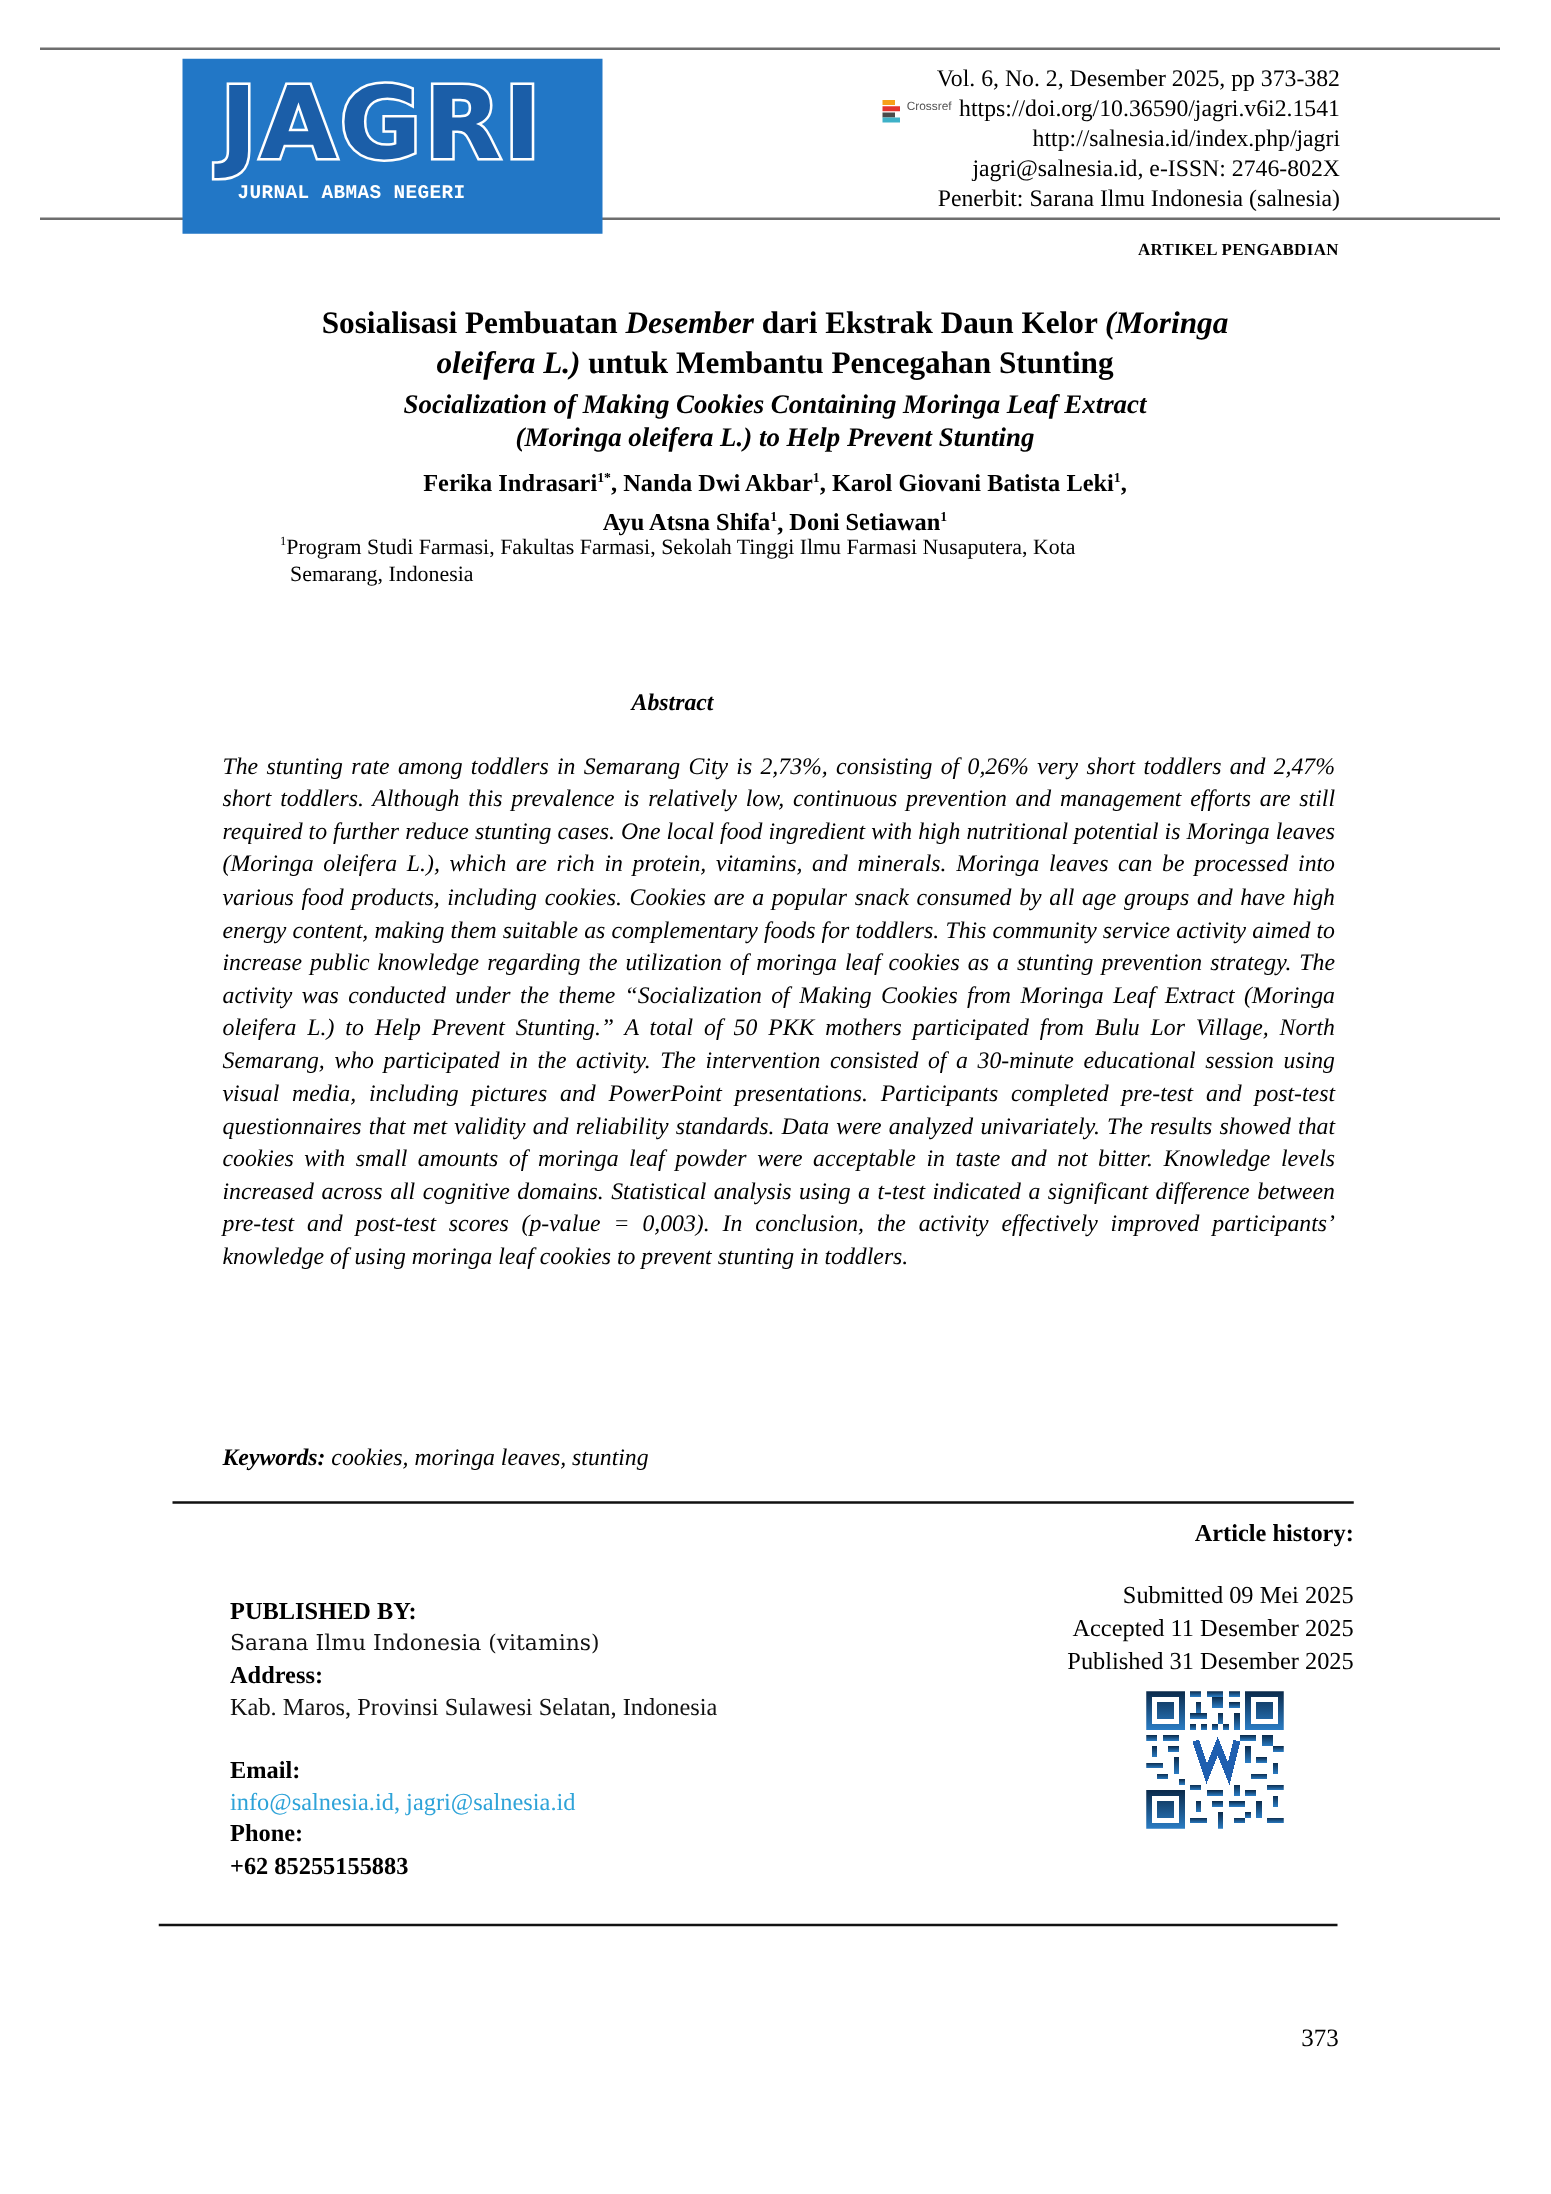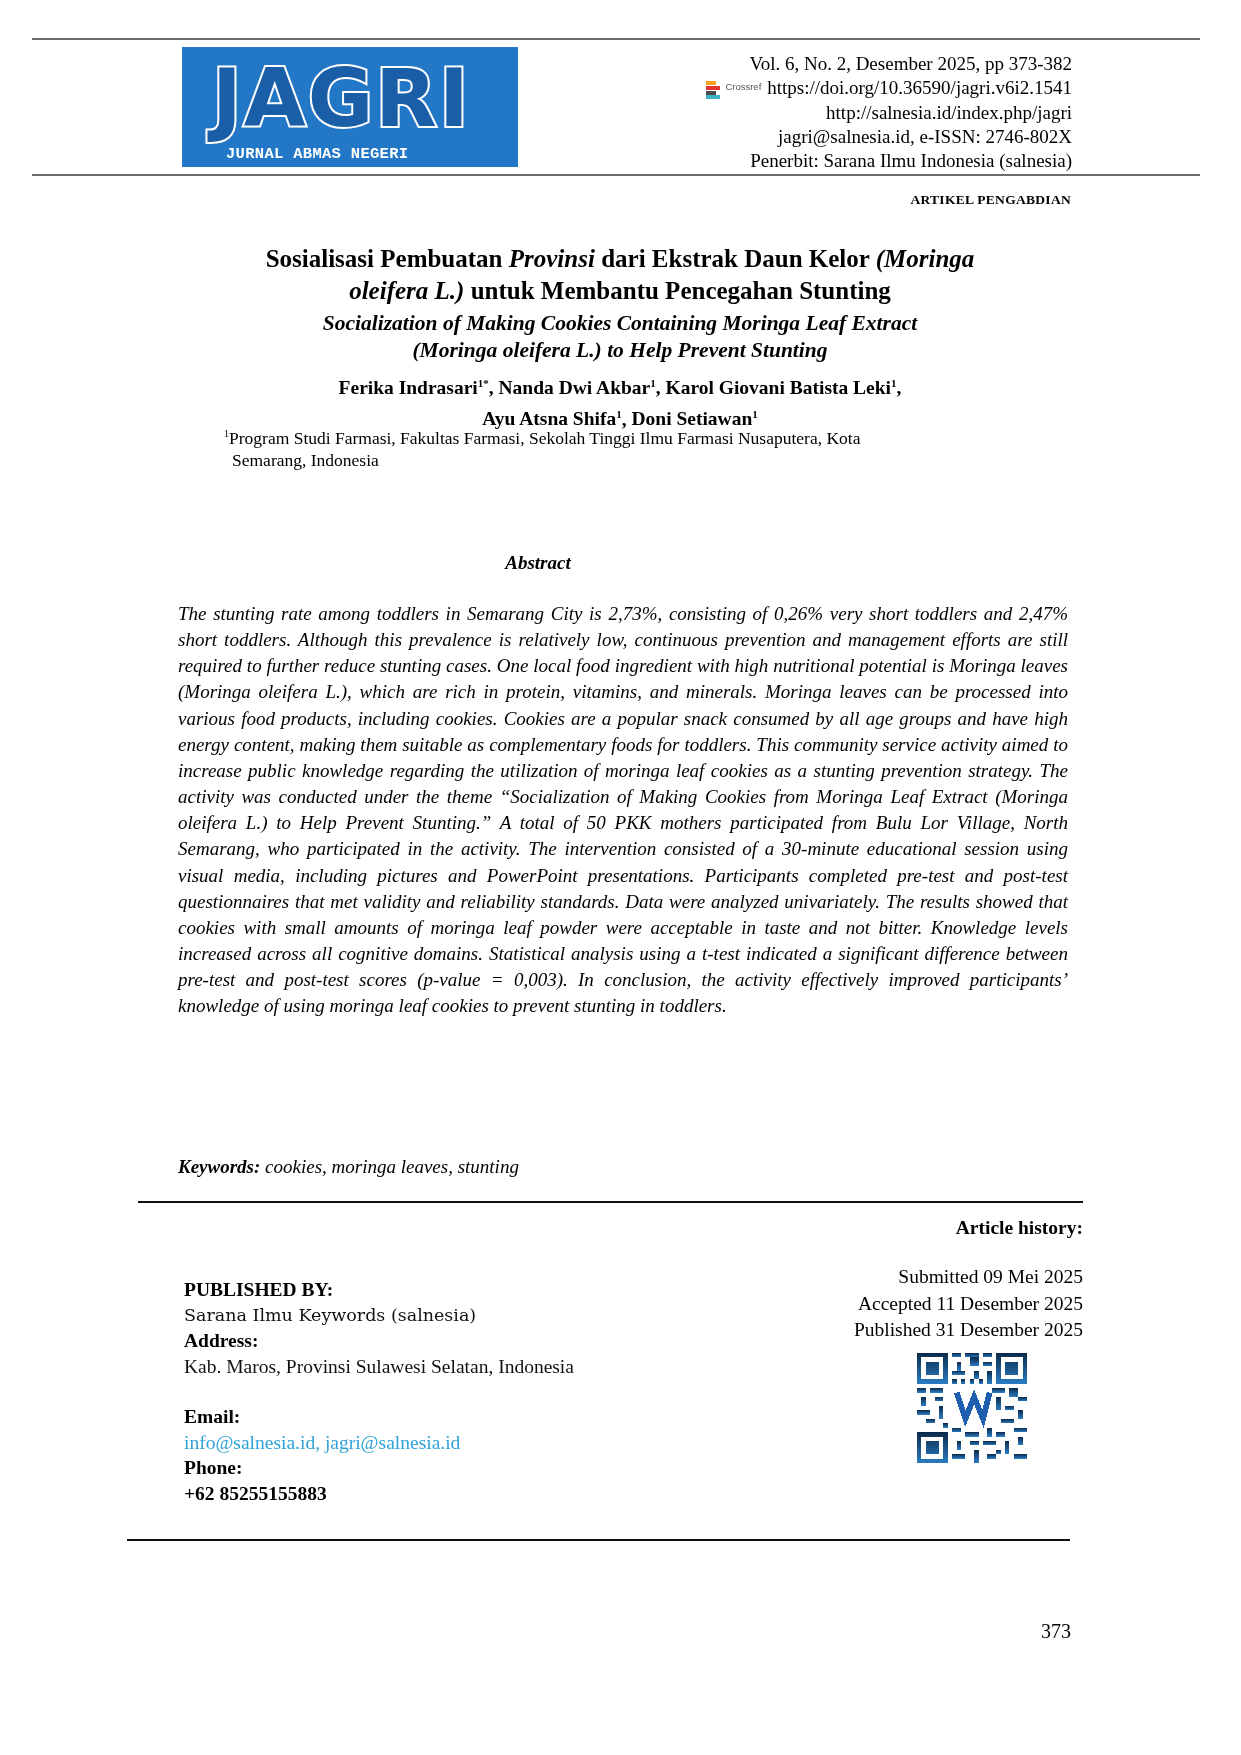--- a/index.html
+++ b/index.html
@@ -2,21 +2,21 @@
 <html><head>
 <meta charset="utf-8">
 <style>
   html, body { margin: 0; padding: 0; background: #ffffff; }
   body { width: 1241px; height: 1755px; position: relative; overflow: hidden; color: #000; font-family: "Liberation Serif", serif; }
 
   .hr { position: absolute; background: #6e6e6e; }
   .hr-dark { position: absolute; background: #111; }
 
   
-  .logo { position: absolute; left: 146px; top: 47px; width: 336px; height: 120px; background: #2277c6; overflow: hidden; margin-left: 36px; }
+  .logo { position: absolute; left: 146px; top: 47px; width: 336px; height: 140px; background: #2277c6; overflow: hidden; }
   .logo-main { position: absolute; left: 30px; top: 12px; font-family: "DejaVu Sans", sans-serif; font-weight: bold; font-size: 80px; letter-spacing: 2px; color: #1b5ea8;
     -webkit-text-stroke: 4px #ffffff; paint-order: stroke fill; line-height: 1; }
   .logo-sub { position: absolute; left: 44px; top: 98px; font-family: Liberation Mono, monospace; font-weight: bold; font-size: 15.5px; color: #ffffff; letter-spacing: 0.3px; }
 
   
   .meta { position: absolute; right: 169px; top: 52px; text-align: right; font-size: 19px; line-height: 23.7px; }
   .meta .line { white-space: nowrap; }
   .crossref { display: inline-flex; align-items: flex-end; gap: 3px; margin-right: 6px; vertical-align: middle; position: relative; top: -2px; }
   .crossref-mark { width: 16px; height: 18px; position: relative; }
   .crossref-mark span { position: absolute; left: 0; height: 4px; }
@@ -78,21 +78,21 @@
     </span><span>https://doi.org/10.36590/jagri.v6i2.1541</span>
   </div>
   <div class="line">http://salnesia.id/index.php/jagri</div>
   <div class="line">jagri@salnesia.id, e-ISSN: 2746-802X</div>
   <div class="line">Penerbit: Sarana Ilmu Indonesia (salnesia)</div>
 </div>
 
 <div class="article-type">ARTIKEL PENGABDIAN</div>
 
 <div class="title-block title-id">
-  <span>Sosialisasi Pembuatan </span><i>Provinsi</i><span> dari Ekstrak Daun Kelor </span><i>(Moringa</i><br>
+  <span>Sosialisasi Pembuatan </span><i>Desember</i><span> dari Ekstrak Daun Kelor </span><i>(Moringa</i><br>
   <i>oleifera L.)</i><span> untuk Membantu Pencegahan Stunting</span>
 </div>
 <div class="title-block title-en">
   <div>Socialization of Making Cookies Containing Moringa Leaf Extract</div>
   <div>(Moringa oleifera L.) to Help Prevent Stunting</div>
 </div>
 
 <div class="title-block authors">
   <span><span>Ferika Indrasari</span><sup>1*</sup></span>, 
   <span><span>Nanda Dwi Akbar</span><sup>1</sup></span>, 
@@ -115,21 +115,21 @@
 
 <div class="hist-title">Article history:</div>
 <div class="hist">
   <div>Submitted 09 Mei 2025</div>
   <div>Accepted 11 Desember 2025</div>
   <div>Published 31 Desember 2025</div>
 </div>
 
 <div class="pub">
   <div class="lbl">PUBLISHED BY:</div>
-  <div class="val" style="font-family:'DejaVu Serif', serif; font-size:17.5px;">Sarana Ilmu Keywords (salnesia)</div>
+  <div class="val" style="font-family:'DejaVu Serif', serif; font-size:17.5px;">Sarana Ilmu Indonesia (vitamins)</div>
   <div class="lbl">Address:</div>
   <div class="val">Kab. Maros, Provinsi Sulawesi Selatan, Indonesia</div>
   <div class="gap"></div>
   <div class="lbl">Email:</div>
   <div class="email">info@salnesia.id, jagri@salnesia.id</div>
   <div class="lbl">Phone:</div>
   <div class="lbl">+62 85255155883</div>
 </div>
 
 <svg class="qr" viewBox="0 0 25 25" shape-rendering="crispEdges">

